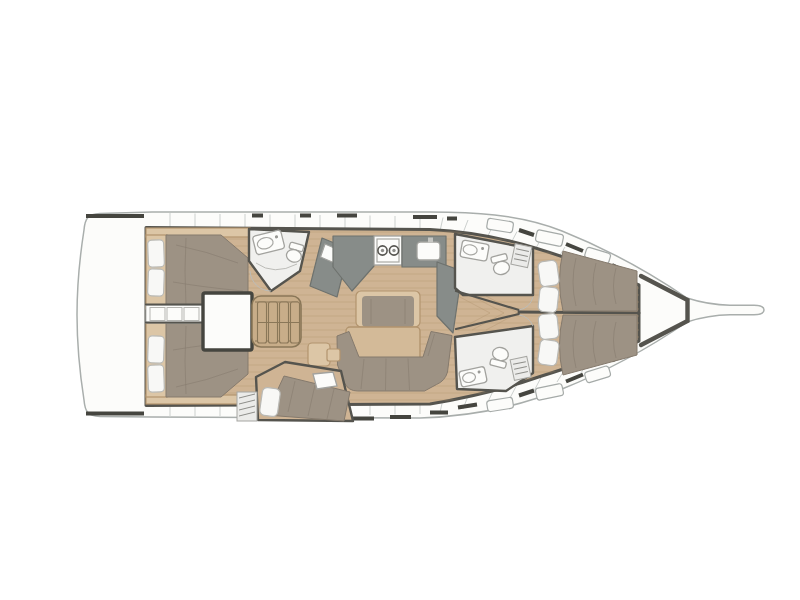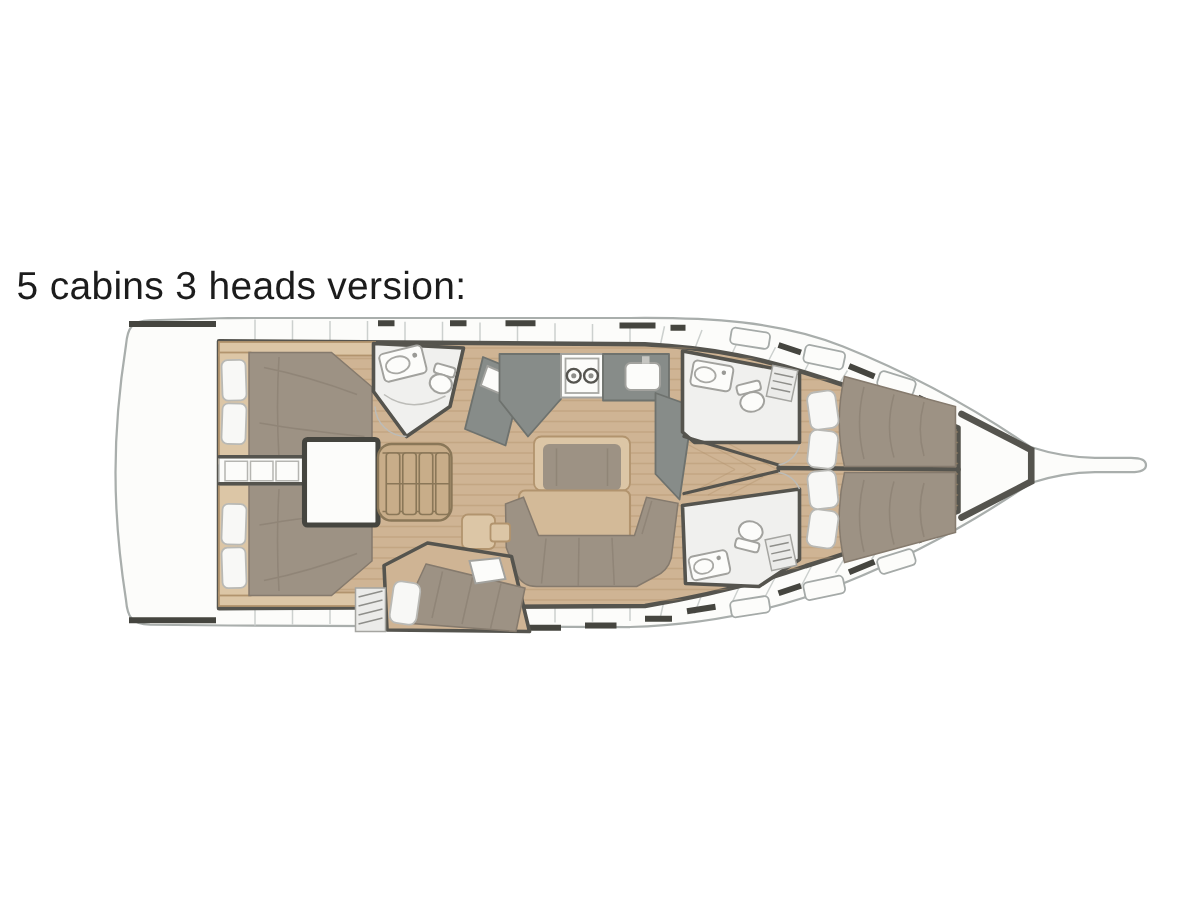--- a/index.html
+++ b/index.html
@@ -29,21 +29,20 @@
   .louvline{stroke:#8e8e8a;stroke-width:1;fill:none}
   .hatch{fill:var(--fixture);stroke:#a5aaa8;stroke-width:1.2}
   .arc{stroke:#bcbcb8;stroke-width:1;fill:none}
   .ebox{fill:var(--fixture);stroke:var(--window);stroke-width:3.4}
   .step{fill:var(--fixture);stroke:#b5b5b1;stroke-width:1}
 </style>
 </head>
 <body>
 
 <div class="stage">
-  <div class="title">5 cabins 3 heads version:</div>
 
   <svg width="800" height="600" viewBox="0 0 800 600">
     <defs>
       <clipPath id="interiorClip">
         <path d="M146 227.5 L430 229.5 C478 232 510 240 537 248.5 C577 261 614 274.5 639 285 L639 341 C614 351.5 577 365 537 377.5 C510 387 478 396 430 404 L146 405.5 Z"></path>
       </clipPath>
     </defs>
 
     <g>
       <path class="hull" d="M152 212 L100 213.5 C88 214 85 218 84 230 C79 262 77 288 77 315 C77 342 79 368 84 400 C85 412 88 416 100 416.5 L152 417 L420 418 C472 416.5 520 406 562 389 C612 369 652 346 687 322 C701 317.5 713 315 730 314.8 L754 314.8 C761 314.8 764 313 764 310 C764 307 761 305.2 754 305.2 L730 305.2 C713 305 701 302.5 687 298 C652 274 612 251 562 231 C520 214 472 211.5 420 212 L152 212 Z"></path>

